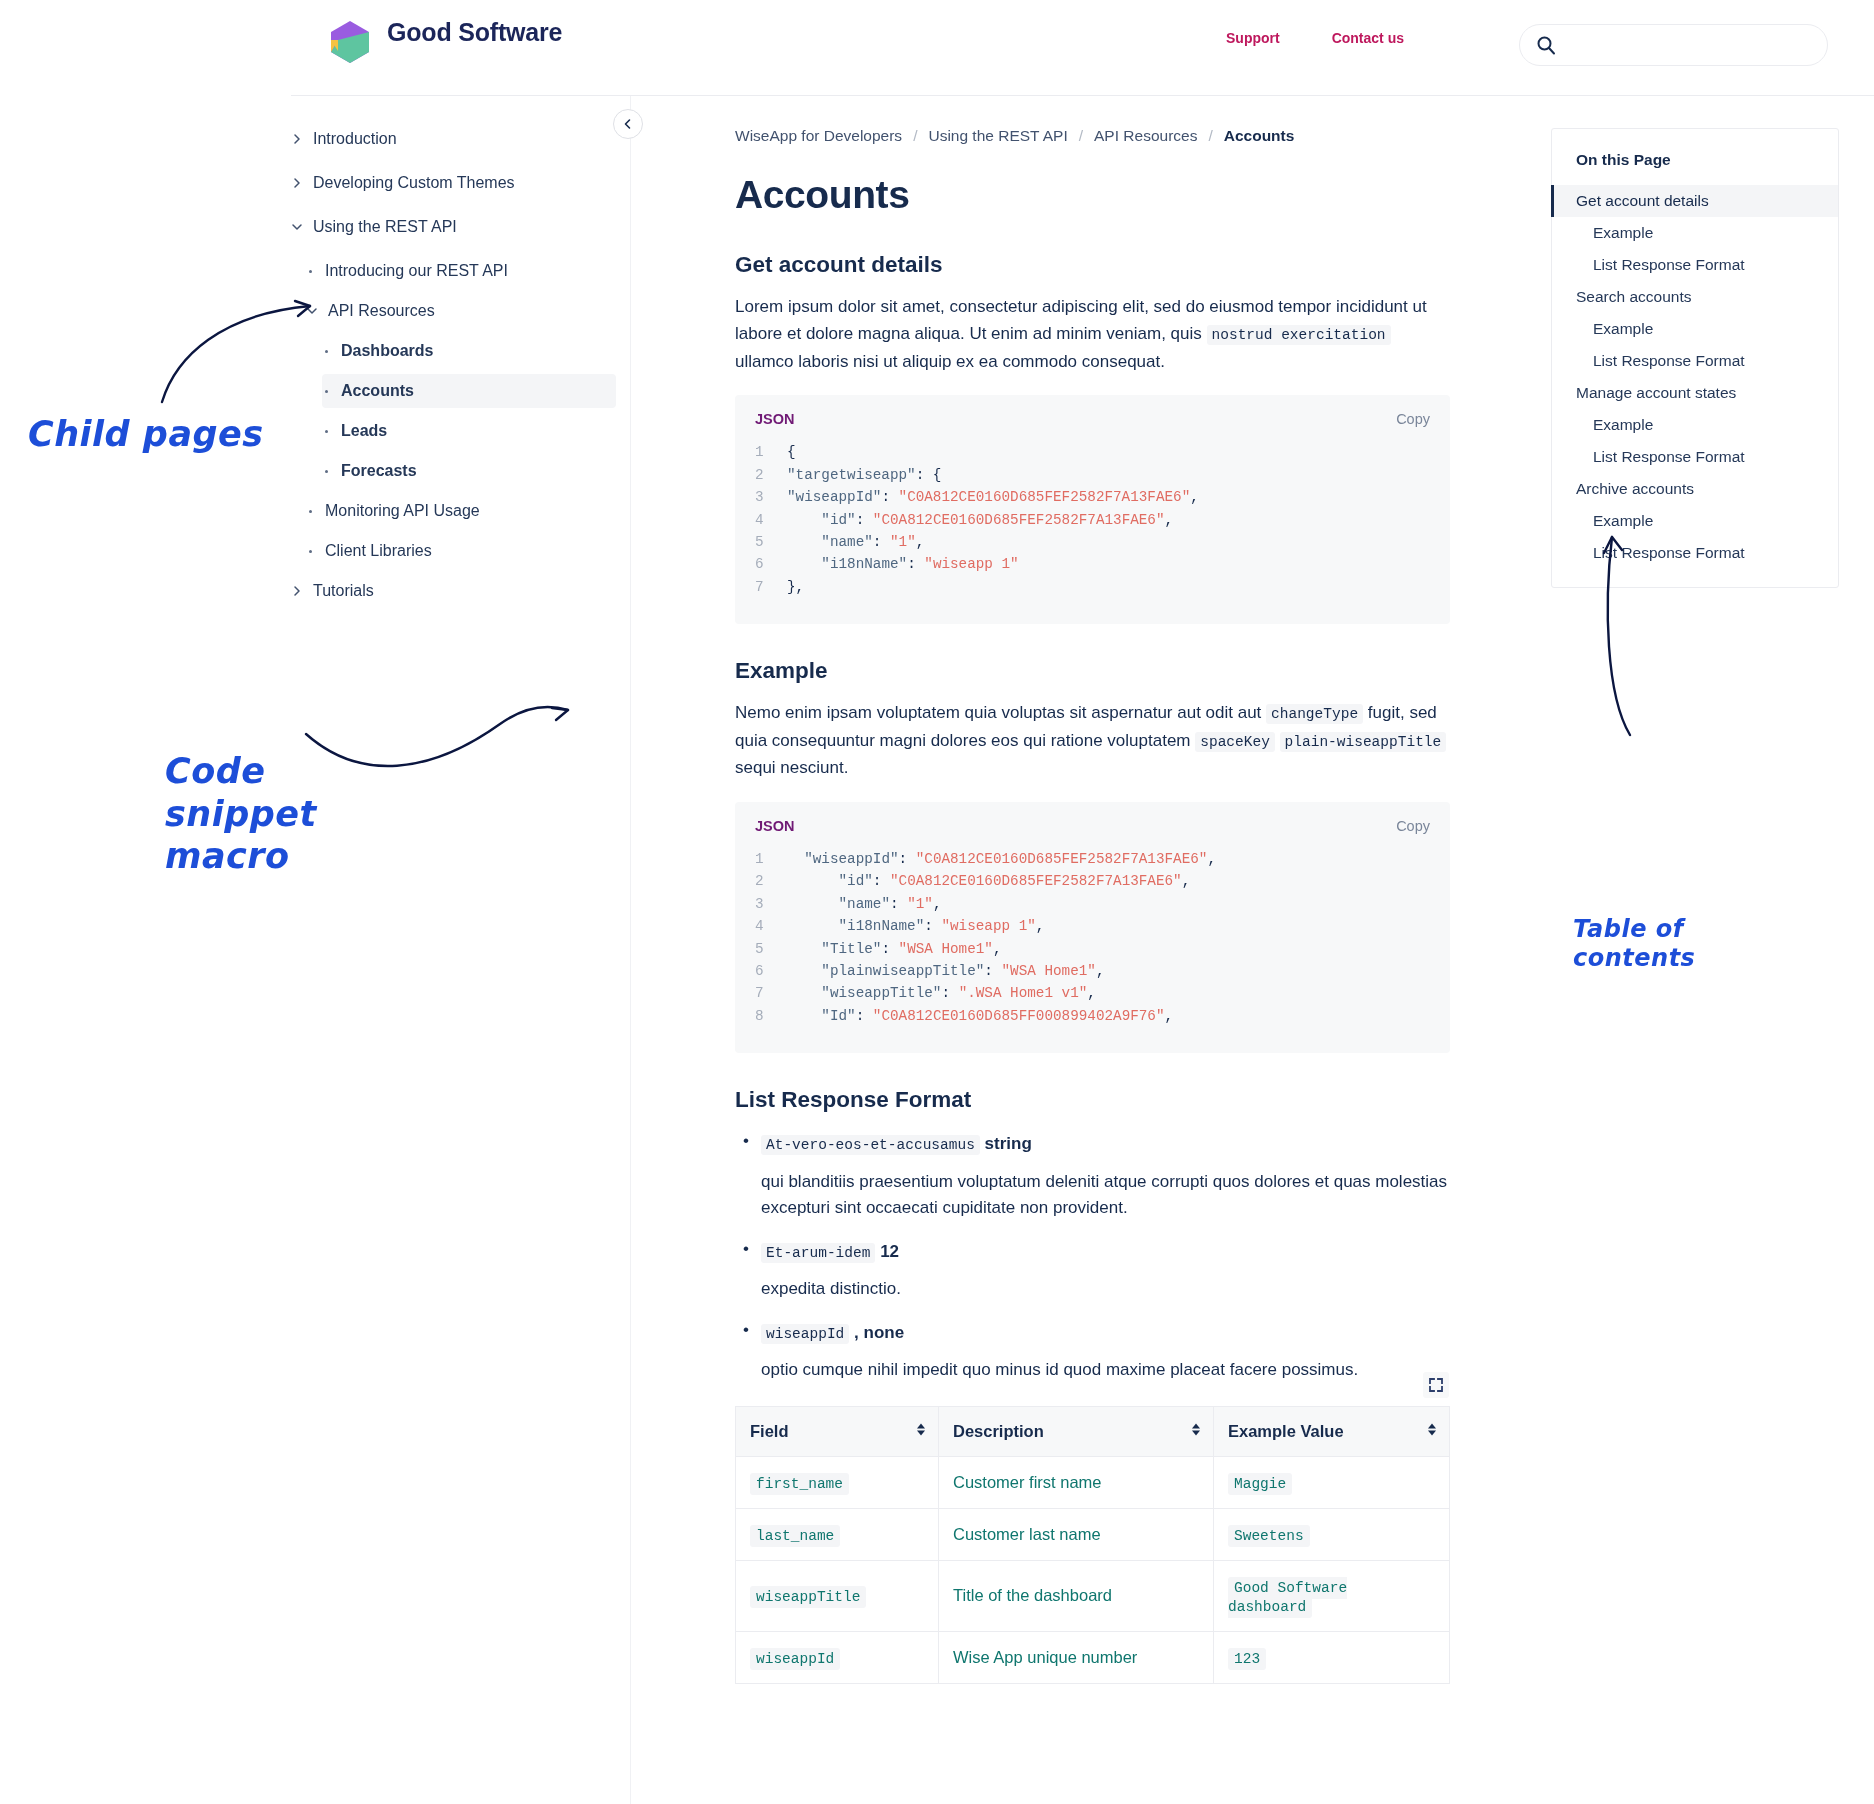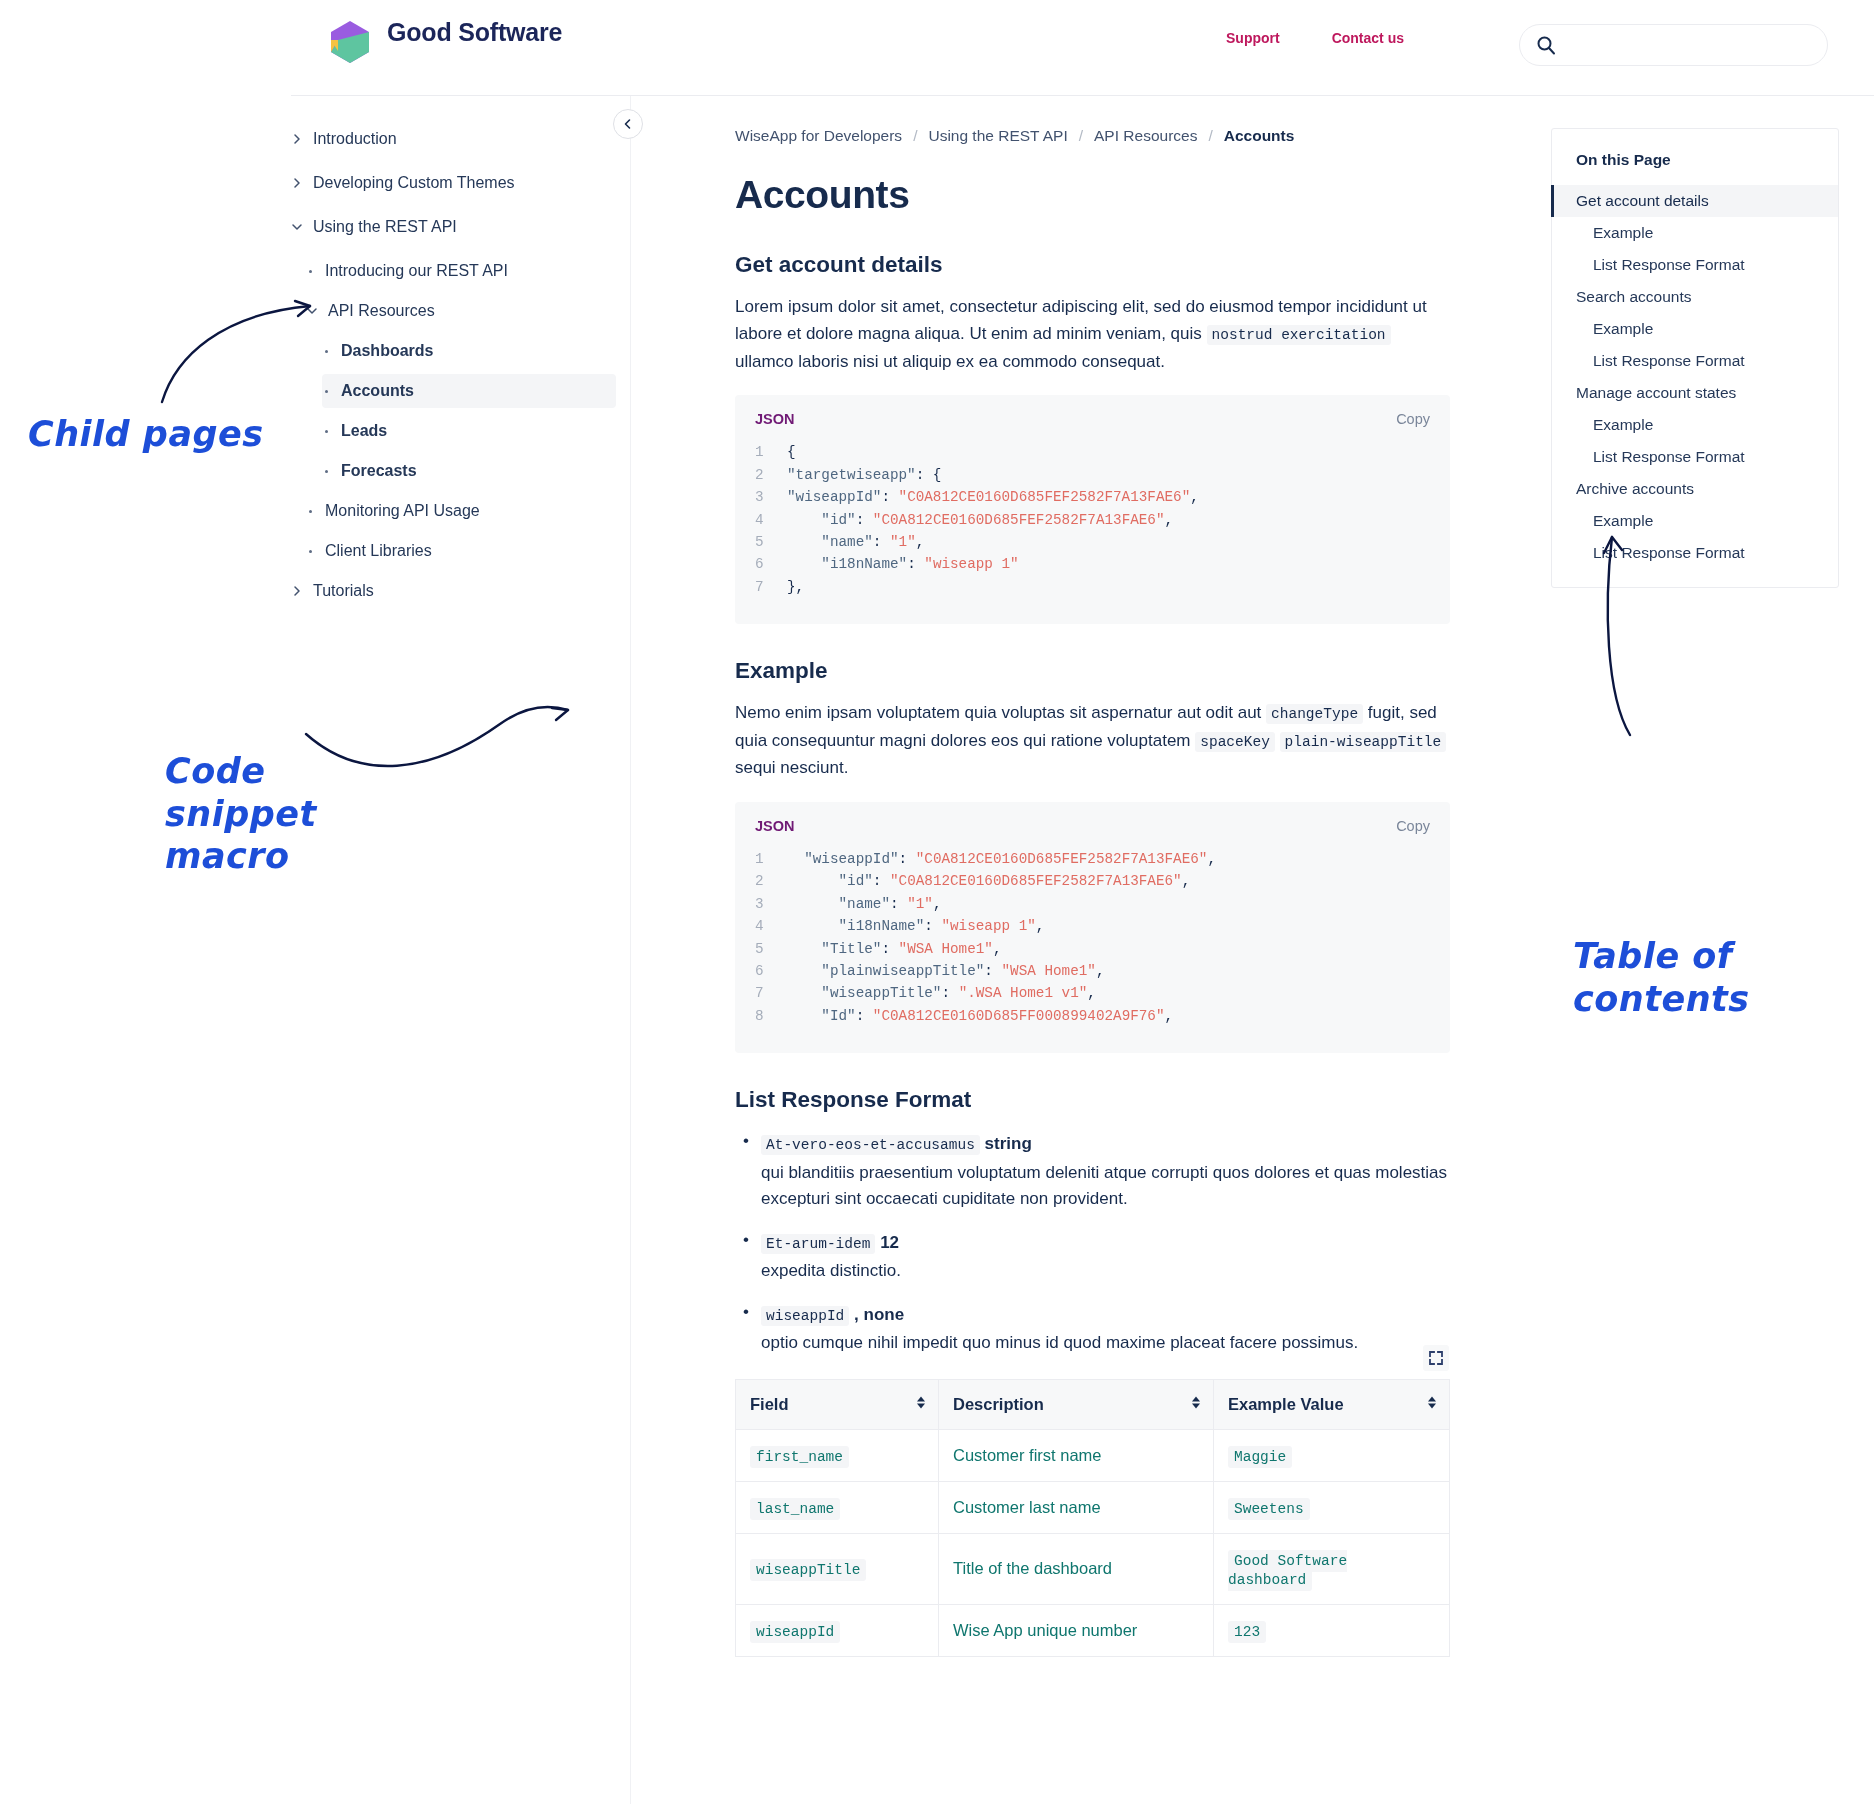--- a/index.html
+++ b/index.html
@@ -129,21 +129,21 @@
 
   
   ul.fmt { list-style:none; margin:18px 0 0 0; padding:0 0 0 26px; }
   ul.fmt li { position:relative; margin-bottom:17px; }
   ul.fmt li::before {
     content:"•"; position:absolute; left:-18px; top:0px;
     color:#172b4d; font-size:17px;
   }
   .li-title { font-size:17px; line-height:1.5; }
   .li-title b { font-weight:700; }
-  .li-desc { font-size:17px; line-height:1.55; margin-top:3px; color:#172b4d; }
+  .li-desc { font-size:17px; line-height:1.55; margin-top:12px; color:#172b4d; }
 
   
   .table-wrap { margin-top:22px; position:relative; }
   .expand-btn {
     position:absolute; right:1px; top:-34px; width:26px; height:26px;
     background:#f7f8f9; border-radius:3px;
     display:flex; align-items:center; justify-content:center; cursor:pointer;
   }
   table.data {
     width:100%; border-collapse:collapse; table-layout:fixed;
@@ -192,21 +192,21 @@
   
   .annot {
     position:absolute;
     font-family:"DejaVu Sans", sans-serif;
     font-weight:700; font-style:italic;
     color:#1d4ed8; letter-spacing:0.5px;
     line-height:1.22;
   }
   #annot-child { left:28px; top:413px; font-size:35px; }
   #annot-code  { left:165px; top:750px; font-size:35px; }
-  #annot-toc   { left:1573px; top:915px; font-size:35px;margin-top:20px; }
+  #annot-toc   { left:1573px; top:915px; font-size:24px; }
   .annot-svg { position:absolute; pointer-events:none; }
 </style>
 </head>
 <body>
 
 <div class="header">
   <div class="header-inner">
     <div class="logo-wrap">
       <span class="logo-mark">
         <svg width="46" height="48" viewBox="0 0 46 48">

